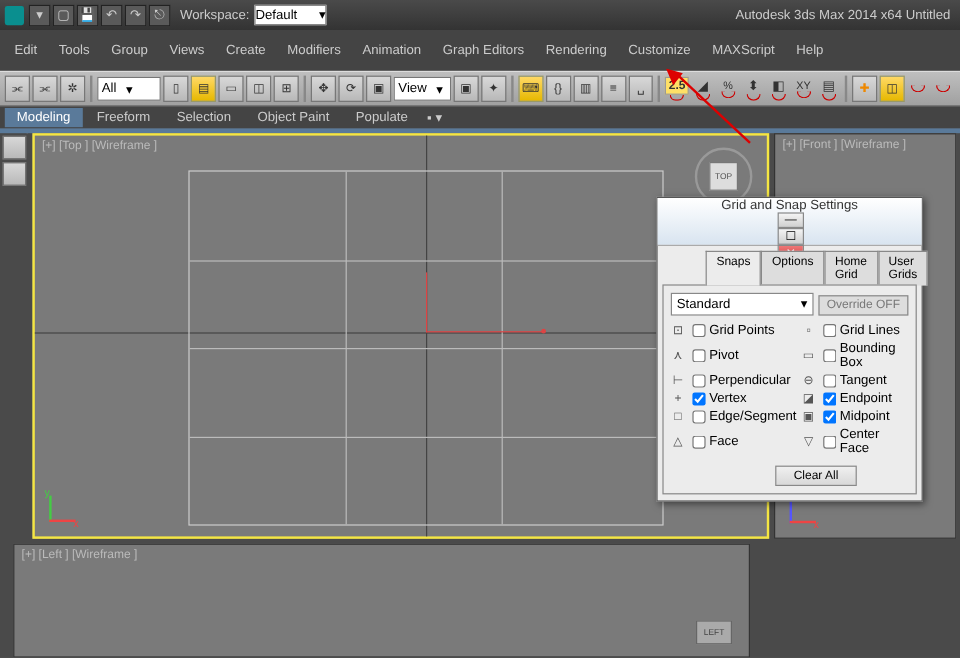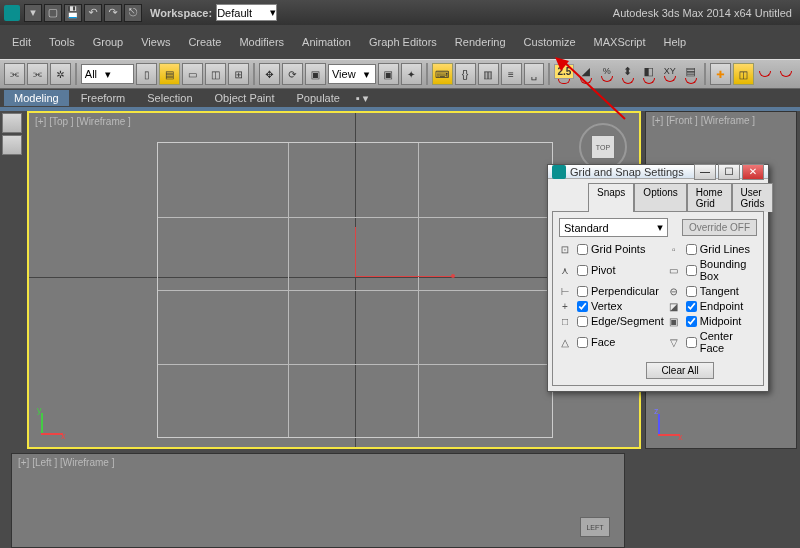--- a/index.html
+++ b/index.html
@@ -3,21 +3,21 @@
 <meta charset="utf-8">
 <style>
 * { box-sizing: border-box; margin: 0; padding: 0; font-family: Tahoma, Arial, sans-serif; font-size: 11px; }
 body { width: 800px; height: 548px; background: #555; overflow: hidden; position: relative; }
 
 
 .titlebar { height: 25px; background: linear-gradient(#4a4a4a,#333); display: flex; align-items: center; color: #ccc; padding: 0 4px; gap: 4px; }
 .titlebar .app-icon { width: 16px; height: 16px; background: #0a8f8f; border-radius: 2px; }
 .titlebar .qat { display: flex; gap: 2px; }
 .titlebar .qat div { width: 18px; height: 18px; background: #5a5a5a; border: 1px solid #222; display:flex;align-items:center;justify-content:center;color:#ccc; cursor:pointer; }
-.titlebar .ws-label { font-size: 11px; margin-left: 4px; font-weight: bold; }
+.titlebar .ws-label { font-size: 11px; margin-left: 4px; }
 .titlebar .ws-box { background: #fff; color: #000; padding: 1px 0; border: 1px solid #888; display:flex;align-items:center;gap:18px; }
 .titlebar .title-text { position: absolute; right: 8px; color: #ccc; margin-left: 16px; }
 
 
 .menubar { height: 20px; background: #444; display: flex; align-items: center; padding: 17px 4px; gap: 2px; }
 .menubar .menu-item { color: #ccc; padding: 2px 8px; cursor: pointer; }
 
 
 .toolbar { height: 30px; background: linear-gradient(#bfbfbf,#a0a0a0); display: flex; align-items: center; padding: 2px 4px; gap: 2px; border-top:1px solid #ddd; border-bottom:1px solid #666; }
 .tb-btn { width: 22px; height: 22px; background: linear-gradient(#d8d8d8,#b8b8b8); border: 1px solid #777; display:flex;align-items:center;justify-content:center; cursor:pointer; font-size:10px; color:#333; }
@@ -68,30 +68,30 @@
 
 .left-btn { position:absolute; right:14px; bottom:10px; width:30px;height:20px;background:#aaa;border:1px solid #666;display:flex;align-items:center;justify-content:center;font-size:7px;color:#444;}
 
 
 .arrow { position:absolute; left:555px; top:57px; width:80px; height:60px; pointer-events:none; }
 .arrow svg line { stroke:#d00; stroke-width:2; }
 .arrow svg polygon { fill:#d00; }
 
 
 .dialog { position:absolute; left:547px; top:164px; width:222px; background:#ececec; border:1px solid #555; box-shadow:2px 2px 6px rgba(0,0,0,0.5); }
-.dlg-title { height:14px; background:linear-gradient(#fff,#d8e4f0); display:flex;align-items:center; padding:0 4px; border-bottom:1px solid #aaa; }
+.dlg-title { height:40px; background:linear-gradient(#fff,#d8e4f0); display:flex;align-items:center; padding:0 4px; border-bottom:1px solid #aaa;flex-direction:column; }
 .dlg-title .ico { width:14px;height:14px;background:#0a8f8f;border-radius:2px;margin-right:4px; }
 .dlg-title .txt { flex:1; font-size:11px; color:#333; }
 .dlg-title .wbtn { width:22px;height:16px;border:1px solid #888;margin-left:2px;display:flex;align-items:center;justify-content:center;font-size:10px;cursor:pointer; background:linear-gradient(#f4f4f4,#d0d0d0);}
 .dlg-title .wbtn.close { background:linear-gradient(#e77,#c33); color:#fff; }
 .dlg-tabs { display:flex; padding:4px 4px 0 4px; gap:0;margin-left:36px; }
 .dlg-tab { padding:3px 8px; border:1px solid #888; background:#ddd; cursor:pointer; font-size:10px; border-bottom:none; position:relative; }
 .dlg-tab.active { background:#ececec; z-index:2; }
 .dlg-body { border:1px solid #888; margin:0 4px 4px 4px; padding:6px; background:#ececec; position:relative; top:-1px; }
-.dlg-row { display:flex; gap:14px; margin-bottom:6px; align-items:center; }
+.dlg-row { display:flex; gap:4px; margin-bottom:6px; align-items:flex-end; }
 .dlg-dd { flex:1; background:#fff; border:1px solid #888; padding:2px 4px; display:flex;justify-content:space-between;align-items:center;cursor:pointer; font-size:10px; }
 .dlg-btn { padding:2px 6px; border:1px solid #888; background:#ddd; cursor:pointer; font-size:10px; color:#777; }
 .snap-grid { display:grid; grid-template-columns:14px 1fr 14px 1fr; gap:3px 4px; align-items:center; }
 .snap-grid .sic { width:12px;height:12px; display:flex;align-items:center;justify-content:center;font-size:10px;color:#555; }
 .snap-grid label { display:flex;align-items:center;gap:3px; font-size:10px; cursor:pointer; }
 .snap-grid input { width:11px;height:11px; cursor:pointer; }
 .dlg-clear { display:flex;justify-content:center;margin-top:8px; }
 .dlg-clear button { padding:2px 14px; border:1px solid #888; background:linear-gradient(#f0f0f0,#d8d8d8); cursor:pointer; font-size:10px;margin-left:44px; }
 
 

